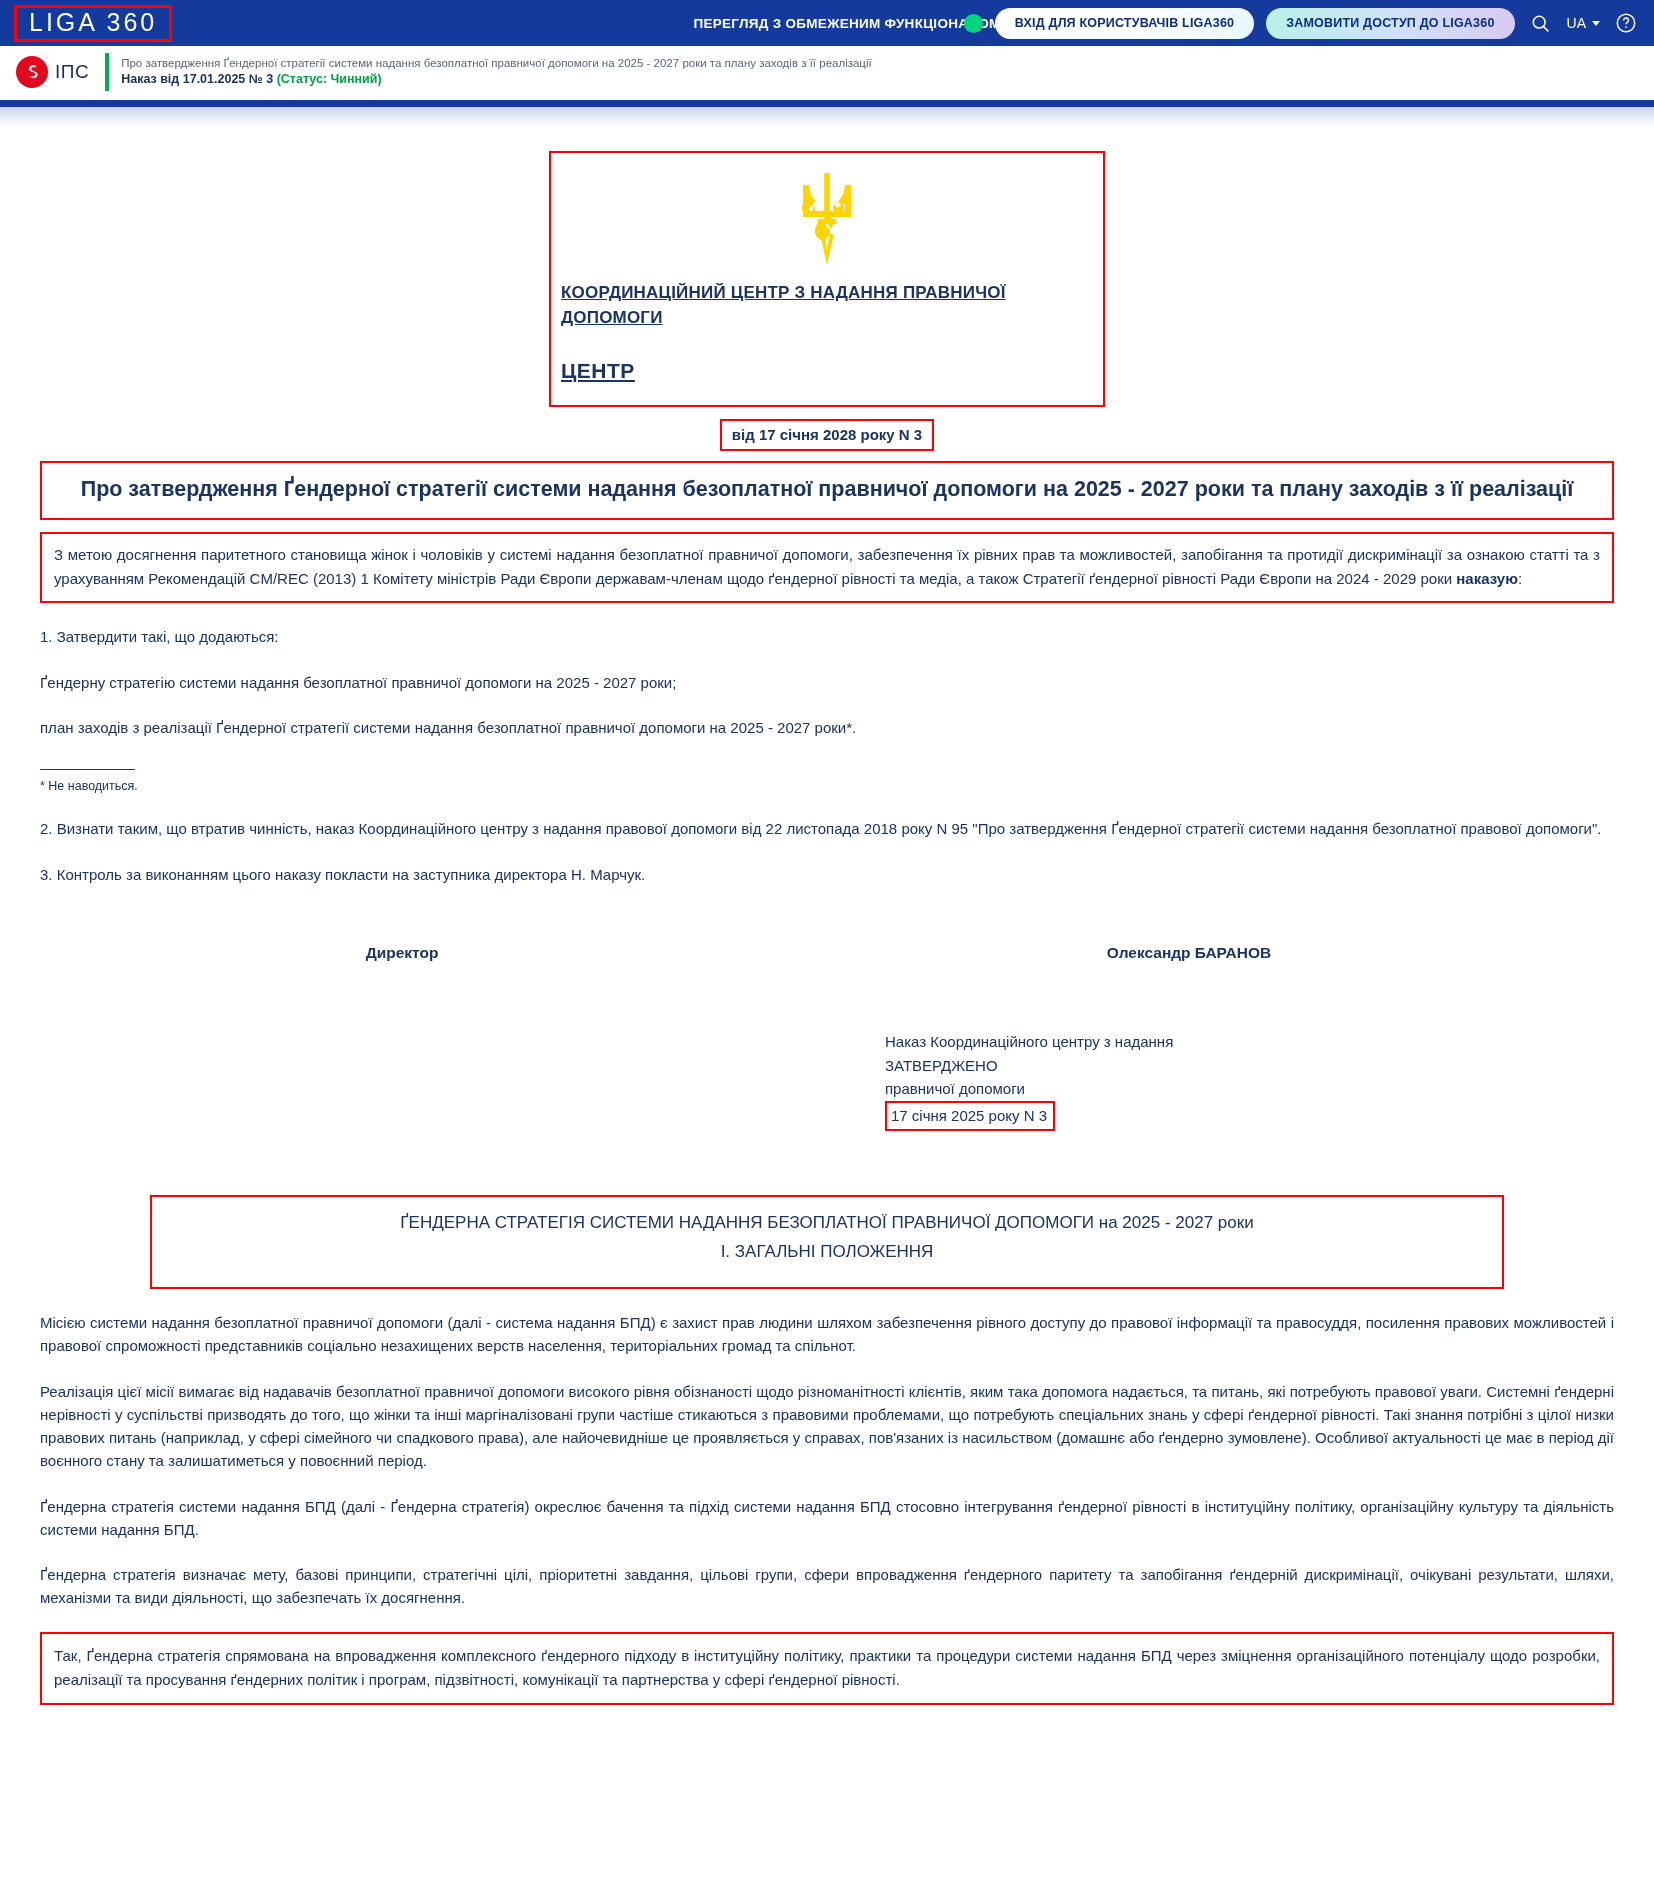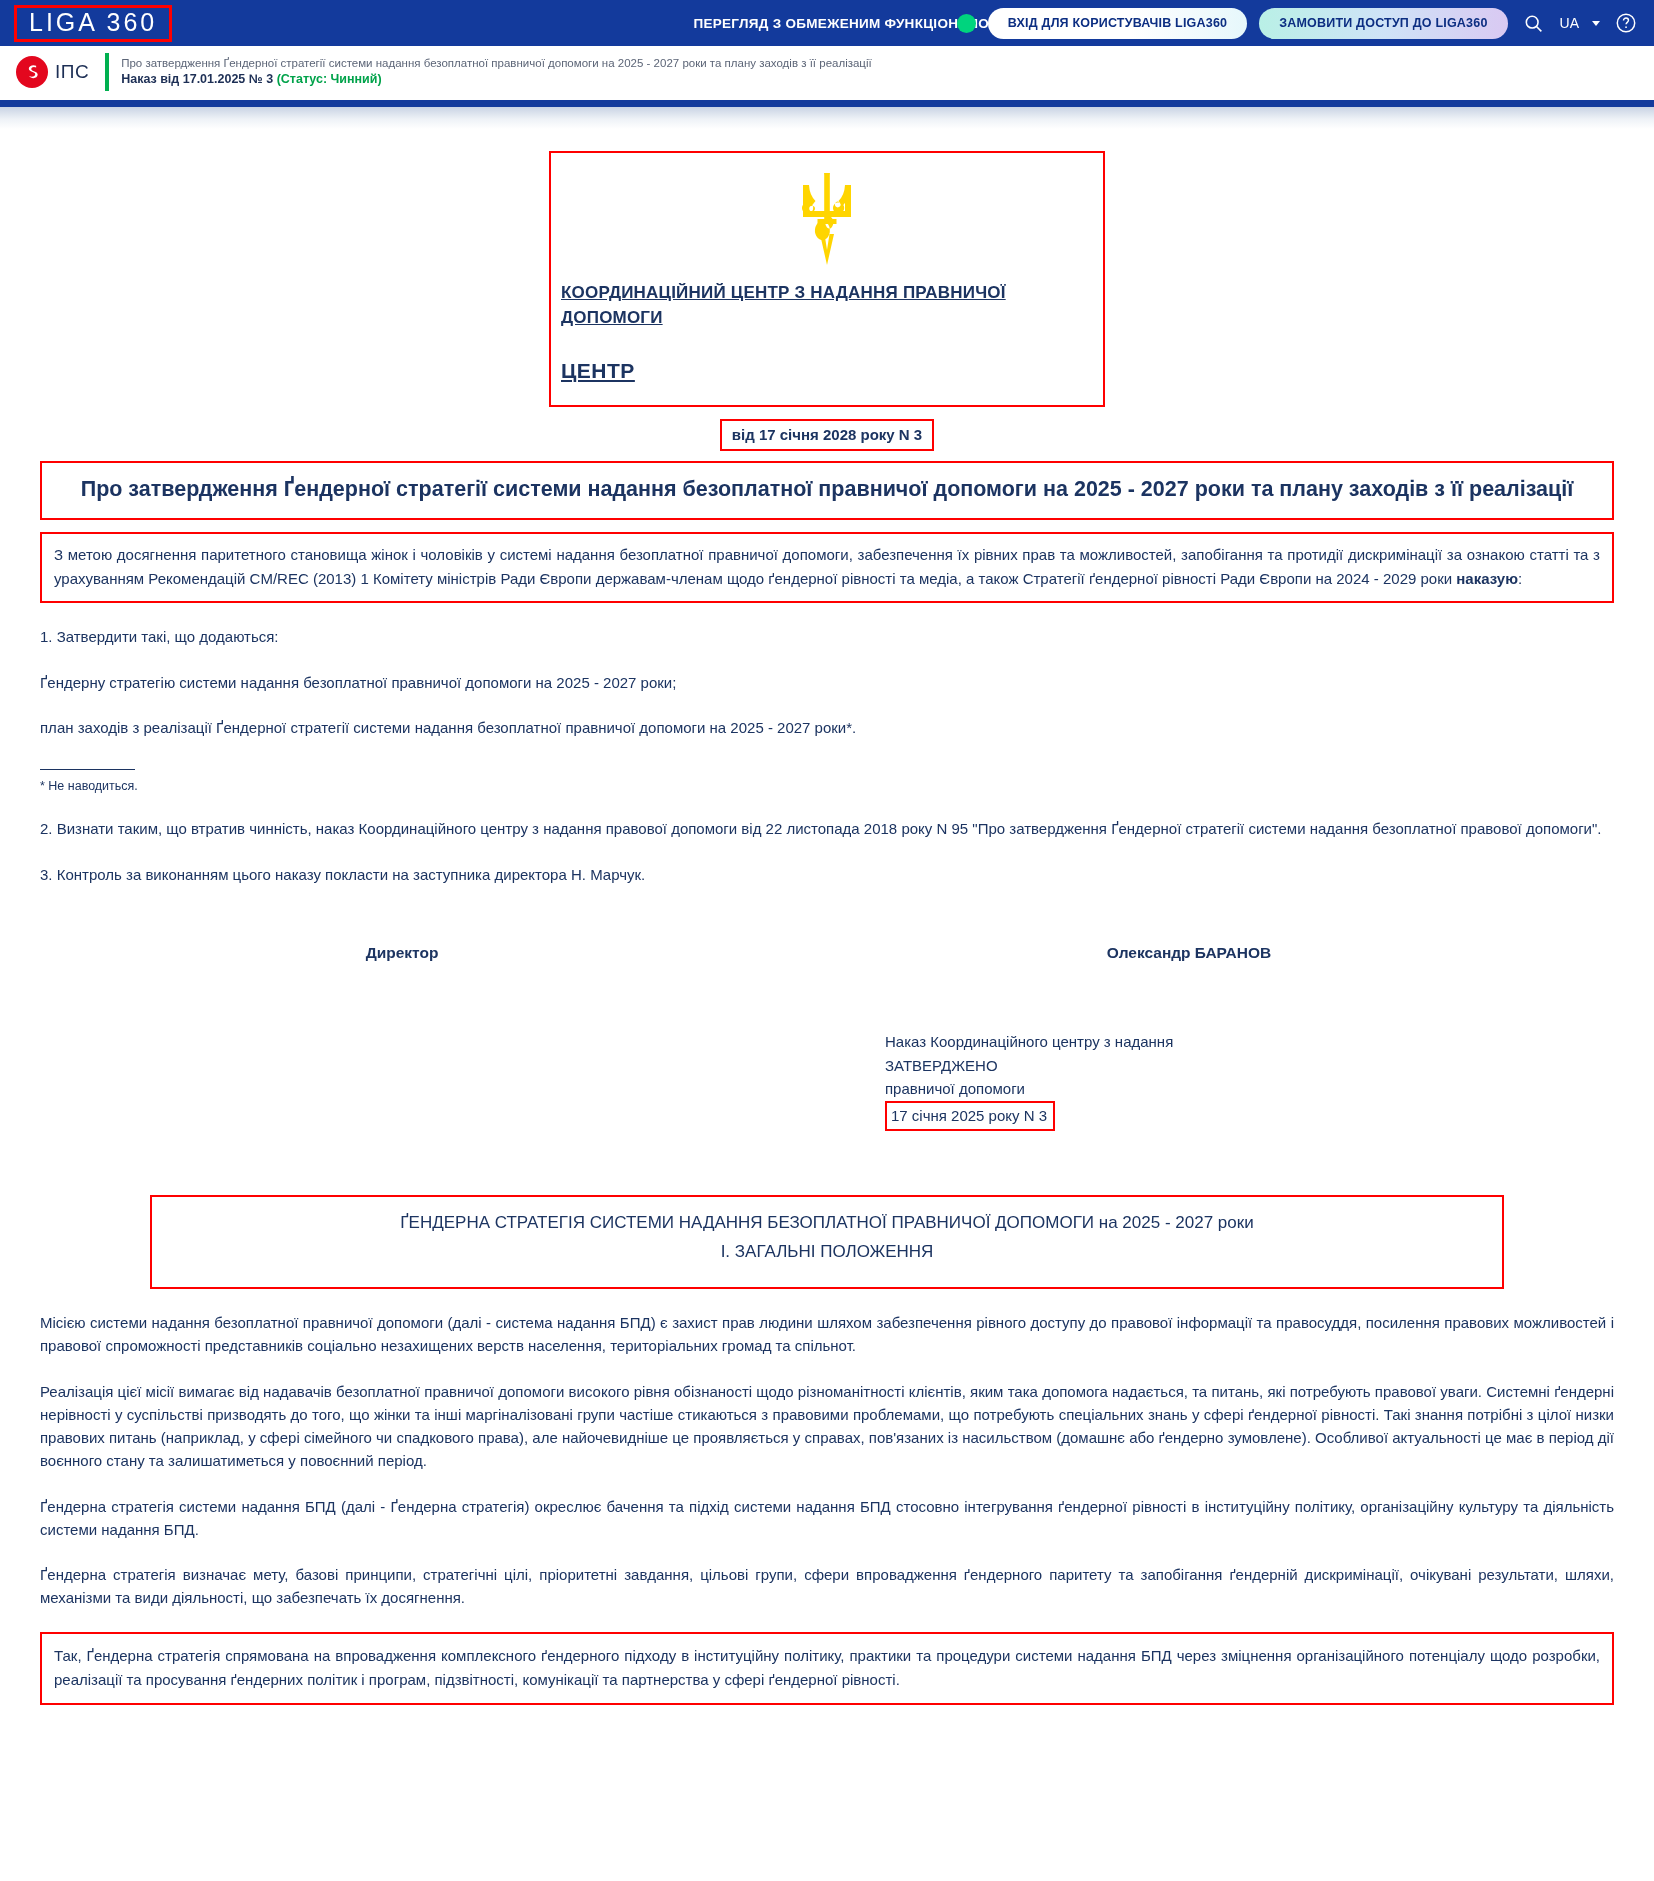--- a/index.html
+++ b/index.html
@@ -84,21 +84,21 @@
   .icon-btn {
     width: 28px; height: 28px;
     display: flex; align-items: center; justify-content: center;
     color: #fff; cursor: pointer;
   }
   .lang-sel {
     color: #ffffff;
     font-size: 14px;
     display: flex;
     align-items: center;
-    gap: 13px;
+    gap: 6px;
     cursor: pointer;
   }
   .caret {
     width: 0; height: 0;
     border-left: 4px solid transparent;
     border-right: 4px solid transparent;
     border-top: 5px solid #ffffff;
   }
 
   

